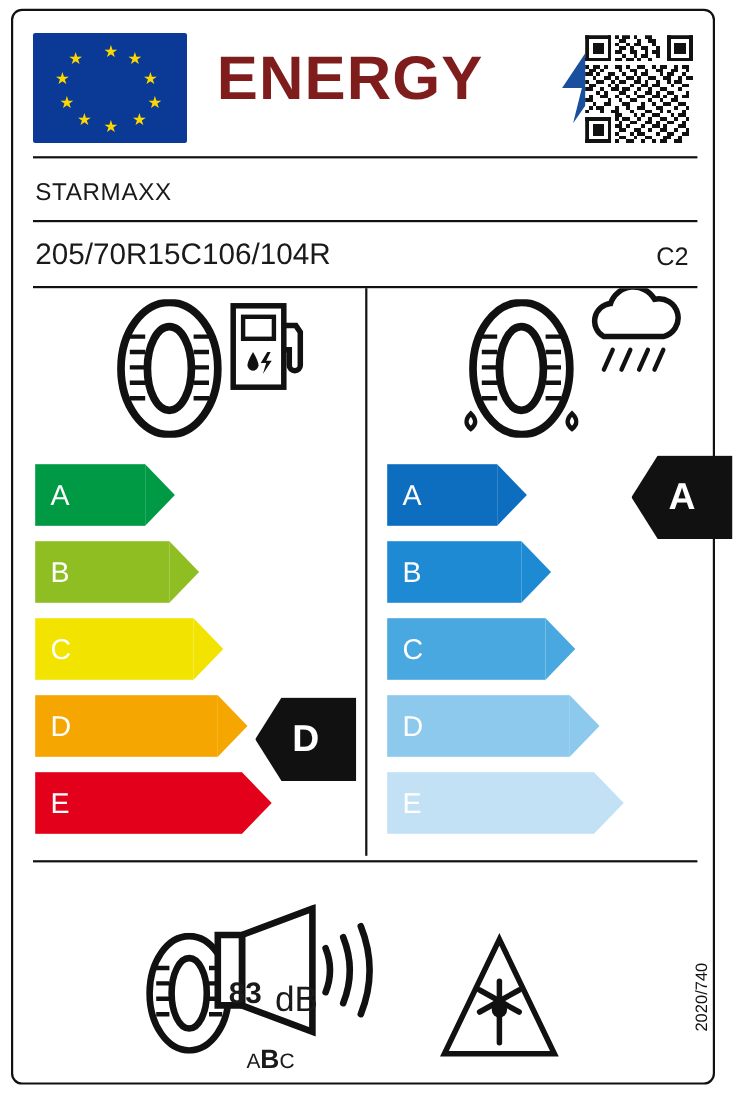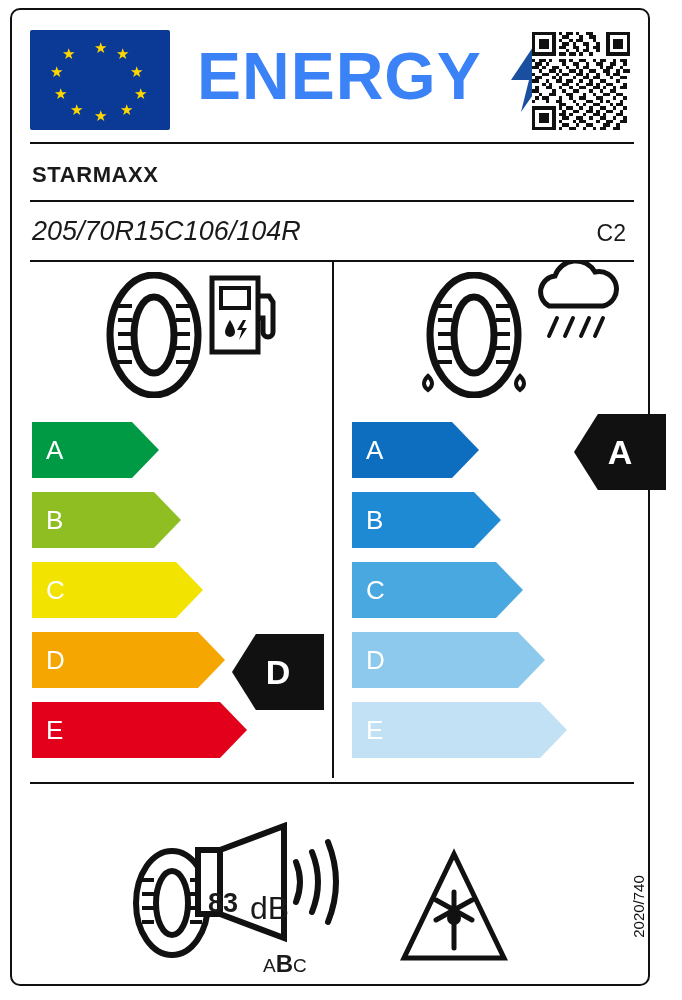--- a/index.html
+++ b/index.html
@@ -46,24 +46,24 @@
   .eu-flag .star {
     position: absolute;
     color: #ffd700;
     font-size: 15px;
     line-height: 15px;
   }
   .energy-word {
     position: absolute;
     left: 185px;
     top: 28px;
-    font-size: 66px;
+    font-size: 56px;
     font-weight: bold;
     letter-spacing: 1px;
-    color: #3b82f6;
+    color: #7f1d1d;
     font-family: "Liberation Sans", sans-serif;
   }
   .bolt {
     position: absolute;
     left: 497px;
     top: 28px;
     width: 46px;
     height: 74px;
   }
   .qr {
@@ -80,29 +80,28 @@
     left: 18px;
     width: 604px;
     height: 2px;
     background: #111;
   }
   .brand {
     position: absolute;
     left: 20px;
     top: 152px;
     font-size: 22px;
-    font-weight: bold;
+    font-weight: normal;
     letter-spacing: 0.6px;
   }
   .tyre-size {
     position: absolute;
     left: 20px;
     top: 206px;
     font-size: 27px;
-    font-style: italic;
   }
   .tyre-class {
     position: absolute;
     right: 22px;
     top: 210px;
     font-size: 23px;
   }
 
   
   .divider-v {
@@ -190,21 +189,20 @@
     position: absolute;
     left: 238px;
     top: 880px;
     font-size: 32px;
   }
   .noise-classes {
     position: absolute;
     left: 212px;
     top: 940px;
     font-size: 19px;
-    margin-left: 39px;
   }
   .noise-classes .sel {
     font-size: 24px;
     font-weight: bold;
   }
   .date-vertical {
     position: absolute;
     right: -22px;
     top: 888px;
     font-size: 15px;

